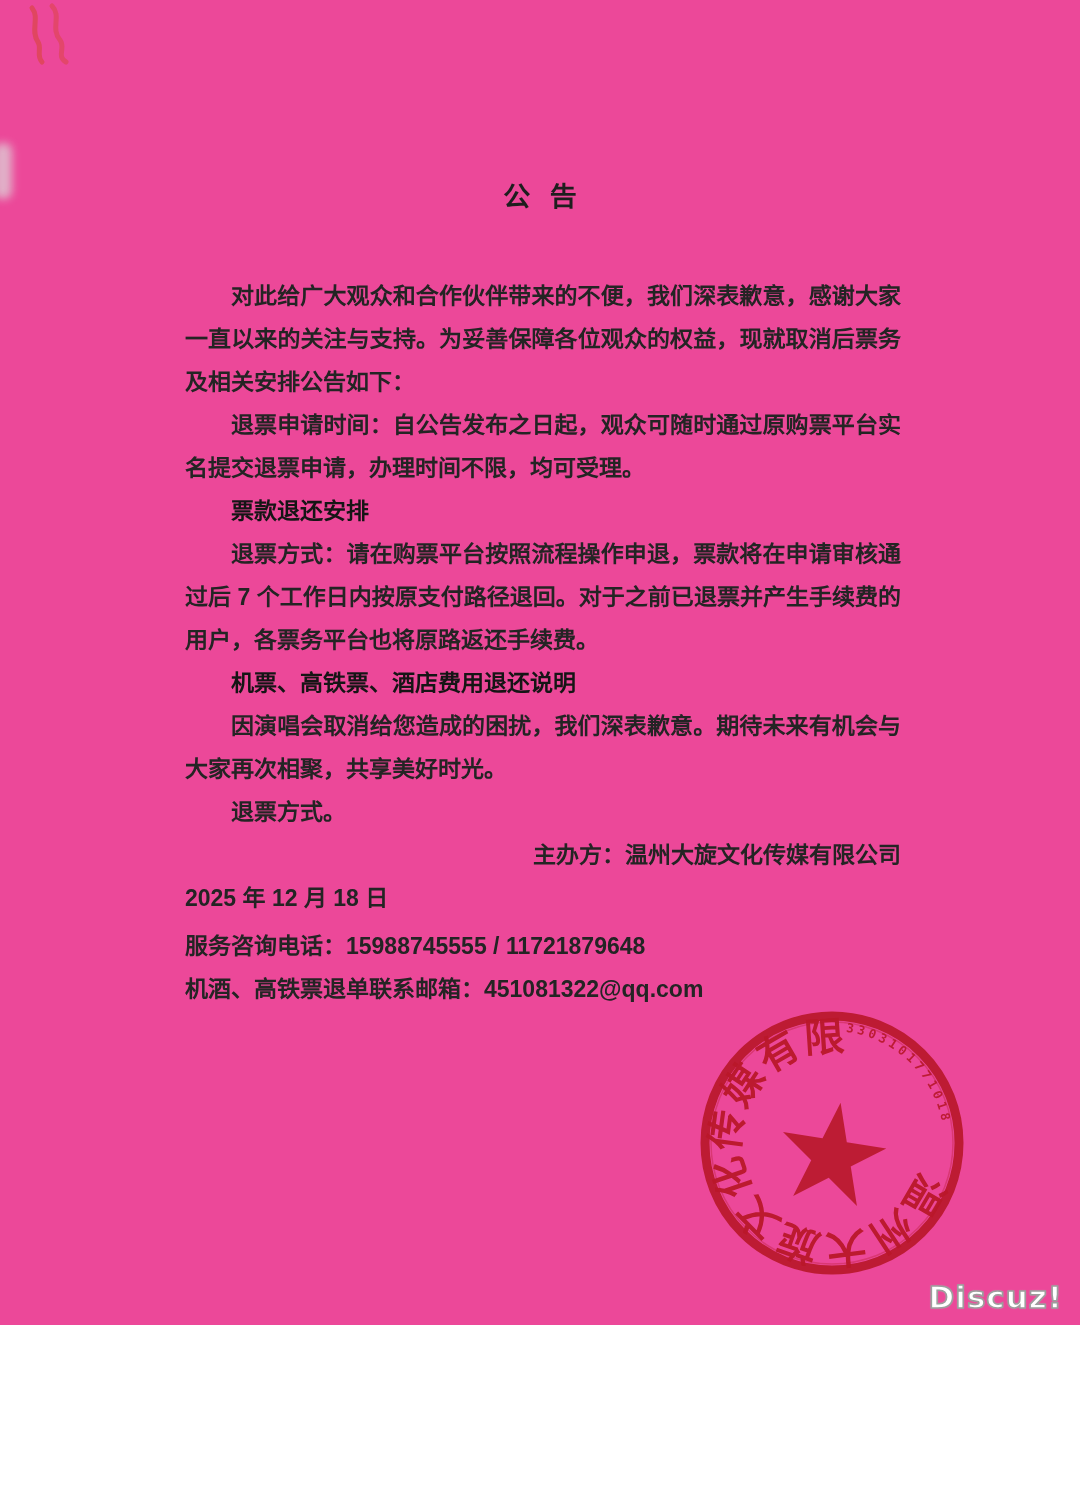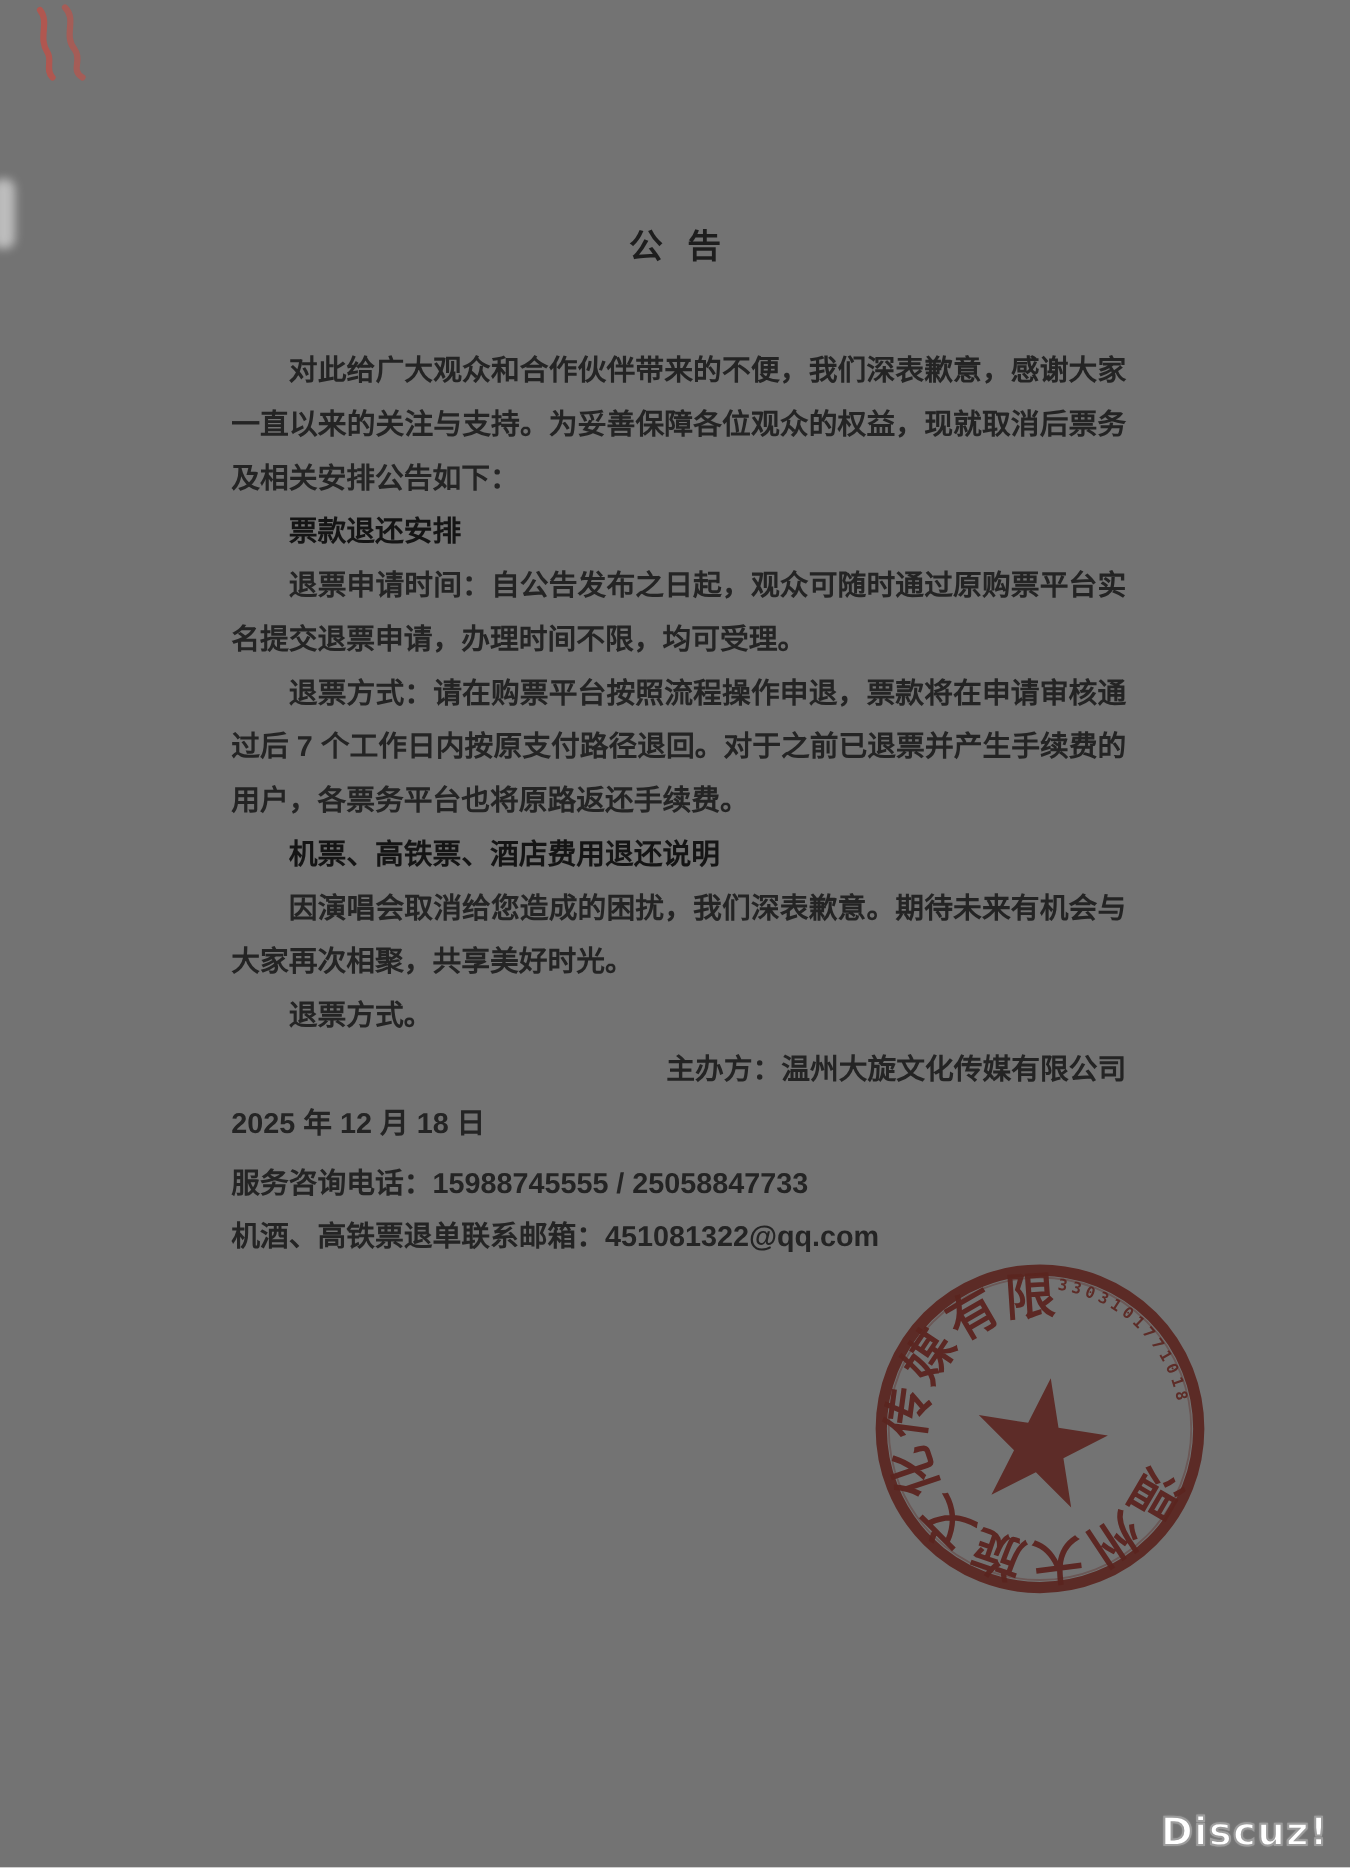--- a/index.html
+++ b/index.html
@@ -1,20 +1,20 @@
 <!DOCTYPE html>
 <html lang="zh-CN"><head>
 <meta charset="utf-8">
 <style>
   html,body { margin:0; padding:0; background:#ffffff; }
   .page {
     position: relative;
     width: 1080px;
-    height: 1494px;
-    background: #737373;
+    height: 1325px;
+    background: #ec4899;
     overflow: hidden;
     font-family: "Liberation Sans", sans-serif;
     color: #262626;
   }
   .doc {
     position: absolute;
     left: 185px;
     top: 0;
     width: 716px;
     padding-top: 181px;
@@ -121,31 +121,31 @@
     <path d="M10,6 C18,16 8,28 16,40 C20,46 14,54 20,60" fill="none" stroke="#d8453a" stroke-width="5" stroke-linecap="round" opacity="0.8"></path>
     <path d="M30,4 C40,14 28,26 38,38 C44,46 34,54 44,60" fill="none" stroke="#d8453a" stroke-width="5" stroke-linecap="round" opacity="0.65"></path>
   </svg>
 
   <div class="smudge"></div>
 
   <div class="doc">
     <h1 class="doc-title">公 告</h1>
 
     <p class="para">对此给广大观众和合作伙伴带来的不便，我们深表歉意，感谢大家一直以来的关注与支持。为妥善保障各位观众的权益，现就取消后票务及相关安排公告如下：</p>
+    <p class="para">退票申请时间：自公告发布之日起，观众可随时通过原购票平台实名提交退票申请，办理时间不限，均可受理。</p>
     <p class="para heading">票款退还安排</p>
-    <p class="para">退票申请时间：自公告发布之日起，观众可随时通过原购票平台实名提交退票申请，办理时间不限，均可受理。</p>
     <p class="para">退票方式：请在购票平台按照流程操作申退，票款将在申请审核通过后 7 个工作日内按原支付路径退回。对于之前已退票并产生手续费的用户，各票务平台也将原路返还手续费。</p>
     <p class="para heading">机票、高铁票、酒店费用退还说明</p>
     <p class="para">因演唱会取消给您造成的困扰，我们深表歉意。期待未来有机会与大家再次相聚，共享美好时光。</p>
     <p class="para">退票方式。</p>
 
     <p class="sig-host">主办方：温州大旋文化传媒有限公司</p>
     <p class="sig-date">2025 年 12 月 18 日</p>
 
-    <p class="contact-line first">服务咨询电话：15988745555 / 25058847733</p>
+    <p class="contact-line first">服务咨询电话：15988745555 / 11721879648</p>
     <p class="contact-line">机酒、高铁票退单联系邮箱：451081322@qq.com</p>
   </div>
 
   <svg class="seal" viewBox="-140 -140 280 280">
     <defs>
       <path id="arcName" d="M -63.0,67.1 A 92,92 0 1 1 63.0,67.1" fill="none"></path>
       <path id="arcNum" d="M 9.8,-111.6 A 112,112 0 0 1 101.5,47.3" fill="none"></path>
     </defs>
     <circle cx="0" cy="0" r="127" fill="none" stroke="#c0372a" stroke-width="9" opacity="0.92"></circle>
     <circle cx="0" cy="0" r="121" fill="none" stroke="#c0372a" stroke-width="1.5" opacity="0.35"></circle>

